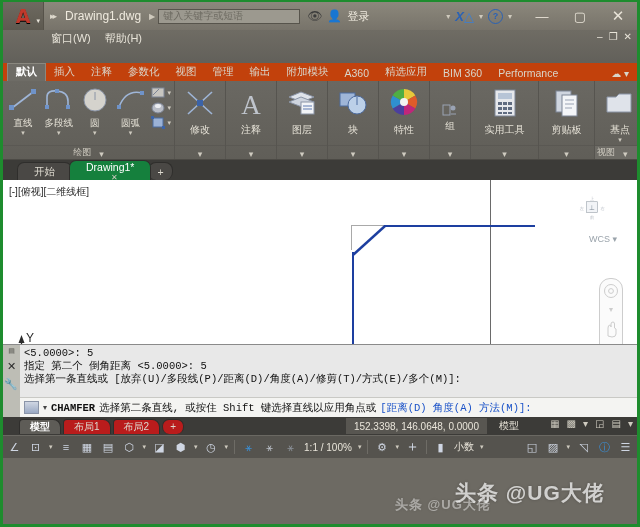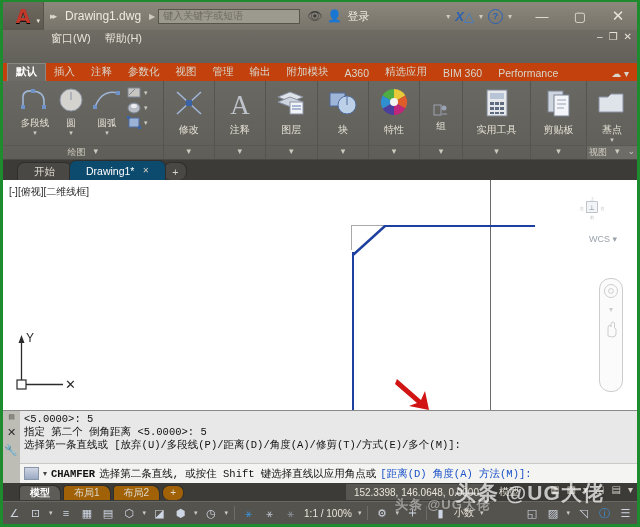--- a/index.html
+++ b/index.html
@@ -63,46 +63,46 @@
                  border-left:1px solid #8a887f;border-right:1px solid #8a887f;font-weight:bold;}
   .ribtabs .cloud{position:absolute;right:8px;bottom:2px;color:#d9d5ca;font-size:10px;}
 
   
   .ribbon{height:78px;background:linear-gradient(#6a6862,#605e58);display:flex;
           align-items:stretch;position:relative;border-bottom:1px solid #4c4a45;}
   .panel{display:flex;flex-direction:column;justify-content:space-between;
          border-right:1px solid #56544f;box-sizing:border-box;position:relative;}
   .panel-body{display:flex;align-items:flex-start;justify-content:center;
               padding:3px 3px 0 3px;gap:2px;flex:1;}
-  .panel-foot{height:13px;display:flex;align-items:flex-start;justify-content:center;
+  .panel-foot{height:13px;display:flex;align-items:flex-end;justify-content:center;
               color:#cfcbc0;font-size:9px;gap:8px;border-top:1px solid #5a5853;}
   .tool{display:flex;flex-direction:column;align-items:center;width:34px;}
   .tool .glyph{height:32px;display:flex;align-items:center;justify-content:center;}
   .tool .lbl{color:#e6e2d7;font-size:9.5px;margin-top:1px;white-space:nowrap;}
   .tool .dd{color:#cfcbc0;font-size:7px;line-height:5px;}
   .tool.big{width:44px;}
   .tool.big .glyph{height:38px;}
   .tool.big .lbl{font-size:10px;}
   .smallstack{display:flex;flex-direction:column;gap:2px;padding-top:2px;}
   .smallrow{display:flex;align-items:center;gap:2px;}
   .smallrow .dd{color:#cfcbc0;font-size:7px;}
 
   
   .filetabs{height:20px;background:#3c3b38;display:flex;align-items:flex-end;
             padding-left:14px;gap:0;}
   .ftab{height:17px;padding:0 16px;display:flex;align-items:center;
         color:#ddd9cf;font-size:10.5px;background:#4a4845;
         border-top-left-radius:7px;border-top-right-radius:7px;
         border:1px solid #2f2e2c;border-bottom:none;margin-right:-3px;}
-  .ftab.active{background:#0c4a6e;color:#fff;height:19px;z-index:2;}
+  .ftab.active{background:#15803d;color:#fff;height:19px;z-index:2;flex-direction:column;}
   .ftab .x{margin-left:8px;font-size:8px;color:#cfcbc0;}
   .ftab.plus{padding:0 8px;border-radius:8px;background:#4a4845;}
 
   
-  .canvas{position:relative;background:#ffffff;height:230px;overflow:hidden;}
+  .canvas{position:relative;background:#ffffff;height:164px;overflow:hidden;}
   .vplabel{position:absolute;left:6px;top:5px;color:#2b2b2b;font-size:10px;}
   .vline{position:absolute;background:#6a6a6a;}
   .chamline{position:absolute;background:#1d3fa0;}
   .ucs{position:absolute;}
   .viewcube{position:absolute;right:28px;top:12px;width:34px;height:34px;}
   .navbar{position:absolute;right:14px;top:98px;width:22px;height:108px;
           border:1px solid #cdcdcd;border-radius:11px;background:#fbfbfb;
           display:flex;flex-direction:column;align-items:center;padding-top:4px;gap:6px;}
   .wcslbl{position:absolute;right:20px;top:54px;color:#9aa3ab;font-size:9px;margin-left:48px;}
 
@@ -123,21 +123,21 @@
   .cmdprompt .car{font-size:8px;color:#444;}
   .cmdtxt{font-family:"Liberation Mono","DejaVu Sans Mono",monospace;font-size:10.5px;
           color:#111;white-space:nowrap;}
   .kw{color:#111;font-weight:bold;}
   .kwblue{color:#1a52c8;}
 
   
   .layouts{height:18px;background:#3c3b38;display:flex;align-items:center;
            padding-left:16px;position:relative;}
   .ltab{height:14px;padding:0 10px;display:flex;align-items:center;color:#ddd9cf;
-        font-size:10px;background:#a16207;border-radius:4px 8px 0 0;margin-right:2px;
+        font-size:10px;background:#b91c1c;border-radius:4px 8px 0 0;margin-right:2px;
         border:1px solid #2f2e2c;border-bottom:none;}
   .ltab.active{background:#5e5c57;color:#fff;font-weight:bold;}
   .ltab.plus{padding:0 7px;border-radius:7px;}
   .coords{position:absolute;right:150px;top:1px;height:16px;background:#585651;
           display:flex;align-items:center;padding:0 8px;color:#e9e5da;font-size:10px;}
   .modelbtn{position:absolute;right:118px;top:1px;height:16px;display:flex;
             align-items:center;color:#e9e5da;font-size:10px;}
   .layouts .rights{position:absolute;right:4px;top:1px;display:flex;align-items:center;
                    gap:7px;color:#cfcbc0;font-size:10px;}
   .statusbar{height:22px;background:#55534e;display:flex;align-items:center;
@@ -219,20 +219,31 @@
     <span class="ribtab">精选应用</span>
     <span class="ribtab">BIM 360</span>
     <span class="ribtab">Performance</span>
     <span class="cloud">☁ ▾</span>
   </div>
 
   <div class="ribbon">
 
     <div class="panel" style="width:172px">
       <div class="panel-body">
+        <div class="tool">
+          <span class="glyph">
+            <svg width="30" height="26">
+                <line x1="4" y1="21" x2="25" y2="5" stroke="#9fb6d8" stroke-width="1.6"></line>
+                <rect x="1" y="18" width="5" height="5" fill="#6f93c9"></rect>
+                <rect x="23" y="2" width="5" height="5" fill="#6f93c9"></rect>
+              </svg>
+          </span>
+          <span class="lbl">直线</span>
+          <span class="dd">▾</span>
+        </div>
         <div class="tool">
           <span class="glyph">
             <svg width="30" height="26">
                 <path d="M3 20 L3 10 Q3 3 13 4 Q24 5 24 14 L24 20" fill="none" stroke="#9fb6d8" stroke-width="1.6"></path>
                 <rect x="1" y="18" width="4" height="4" fill="#6f93c9"></rect>
                 <rect x="22" y="18" width="4" height="4" fill="#6f93c9"></rect>
                 <rect x="11" y="2" width="4" height="4" fill="#6f93c9"></rect>
               </svg>
           </span>
           <span class="lbl">多段线</span>

